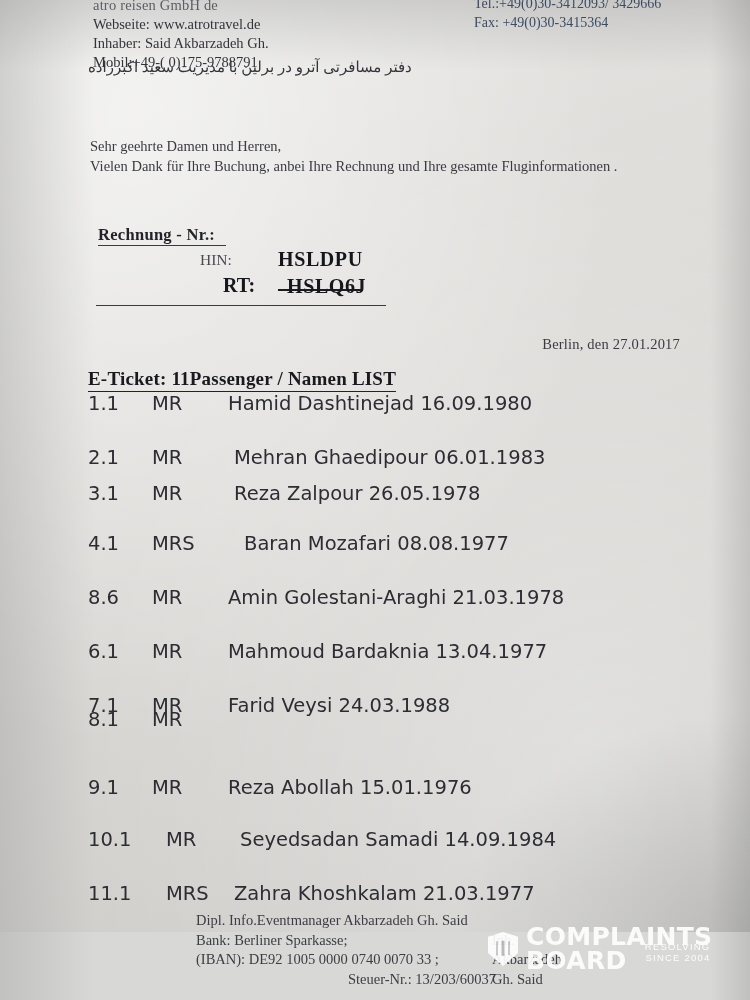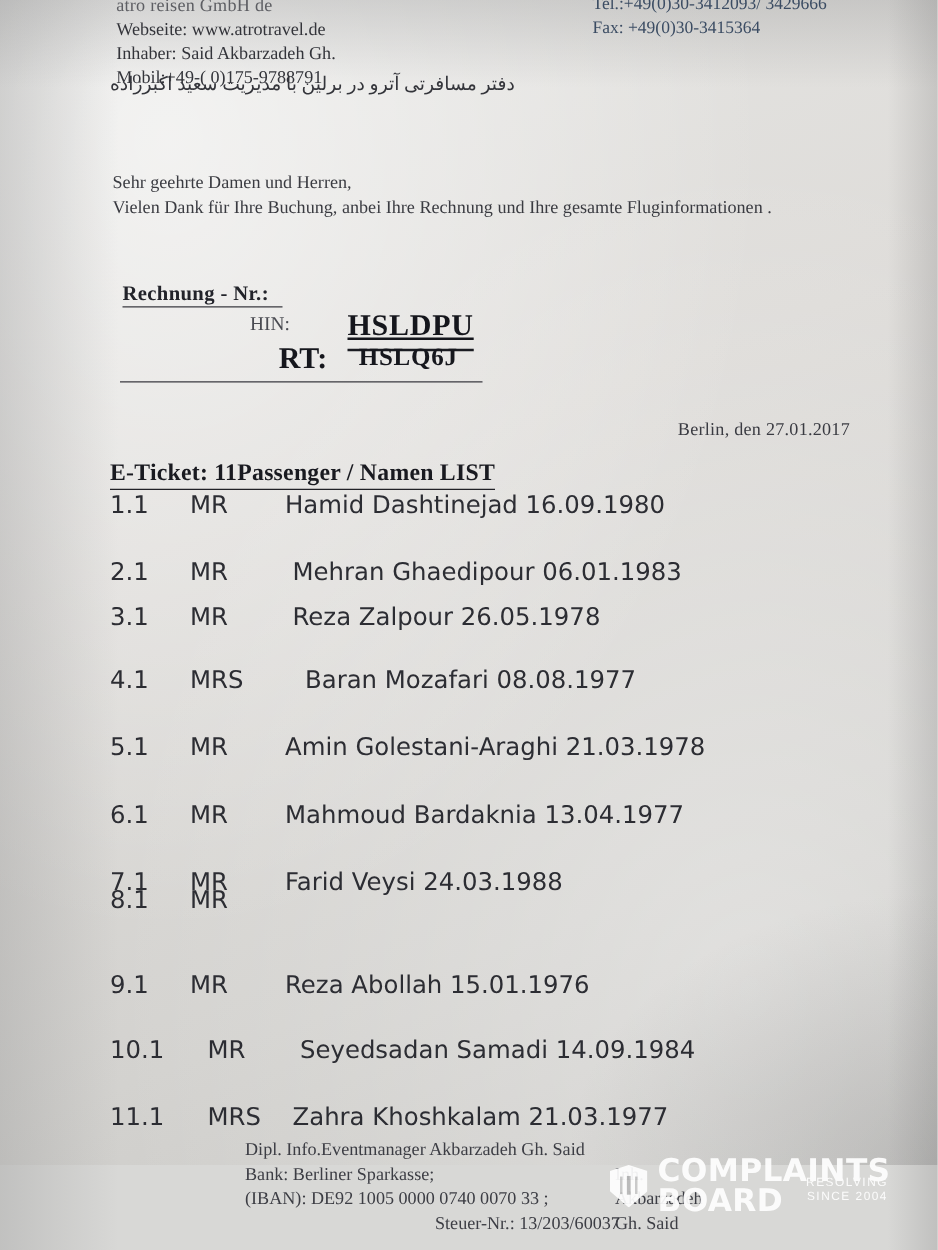--- a/index.html
+++ b/index.html
@@ -119,35 +119,34 @@
     left: 0; top: 26px;
     width: 300px;
     font-size: 15.5px;
   }
   .rowHIN .lbl {
     position: absolute; left: 102px; top: 0;
     color: #4a4b52;
   }
   .rowHIN .val {
     position: absolute; left: 180px; top: -3px;
-    font-size: 24px; font-weight: bold;
+    font-size: 20px; font-weight: bold;
     color: #15161c;
     letter-spacing: 0.6px;
     border-bottom: 2px solid #1b1c22;
-    padding-bottom: 4px;
-    text-decoration: underline;
+    padding-bottom: 18px;
   }
   .rowRT {
     position: absolute;
     left: 0; top: 52px;
     width: 300px;
   }
   .rowRT .lbl {
     position: absolute; left: 125px; top: -3px;
-    font-size: 24px; font-weight: bold; color: #16171d;
+    font-size: 20px; font-weight: bold; color: #16171d;
   }
   .rowRT .val {
     position: absolute; left: 189px; top: -2px;
     font-size: 20px; font-weight: bold; color: #16171d;
     letter-spacing: 0.6px;
   }
   #rechnung .ruleBottom {
     position: absolute;
     left: -2px; top: 80px;
     width: 290px; height: 1px;
@@ -336,21 +335,21 @@
         <span class="num">3.1</span>
         <span class="title-col" style="left: 64px;">MR</span>
         <span class="name" style="left: 146px;">Reza Zalpour 26.05.1978</span>
       </div>
       <div class="prow" style="top: 140px;">
         <span class="num">4.1</span>
         <span class="title-col" style="left: 64px;">MRS</span>
         <span class="name" style="left: 156px;">Baran Mozafari 08.08.1977</span>
       </div>
       <div class="prow" style="top: 194px;">
-        <span class="num">5.1</span>
+        <span class="num">8.6</span>
         <span class="title-col" style="left: 64px;">MR</span>
         <span class="name" style="left: 140px;">Amin Golestani-Araghi 21.03.1978</span>
       </div>
       <div class="prow" style="top: 248px;">
         <span class="num">6.1</span>
         <span class="title-col" style="left: 64px;">MR</span>
         <span class="name" style="left: 140px;">Mahmoud Bardaknia 13.04.1977</span>
       </div>
       <div class="prow" style="top: 302px;">
         <span class="num">7.1</span>

